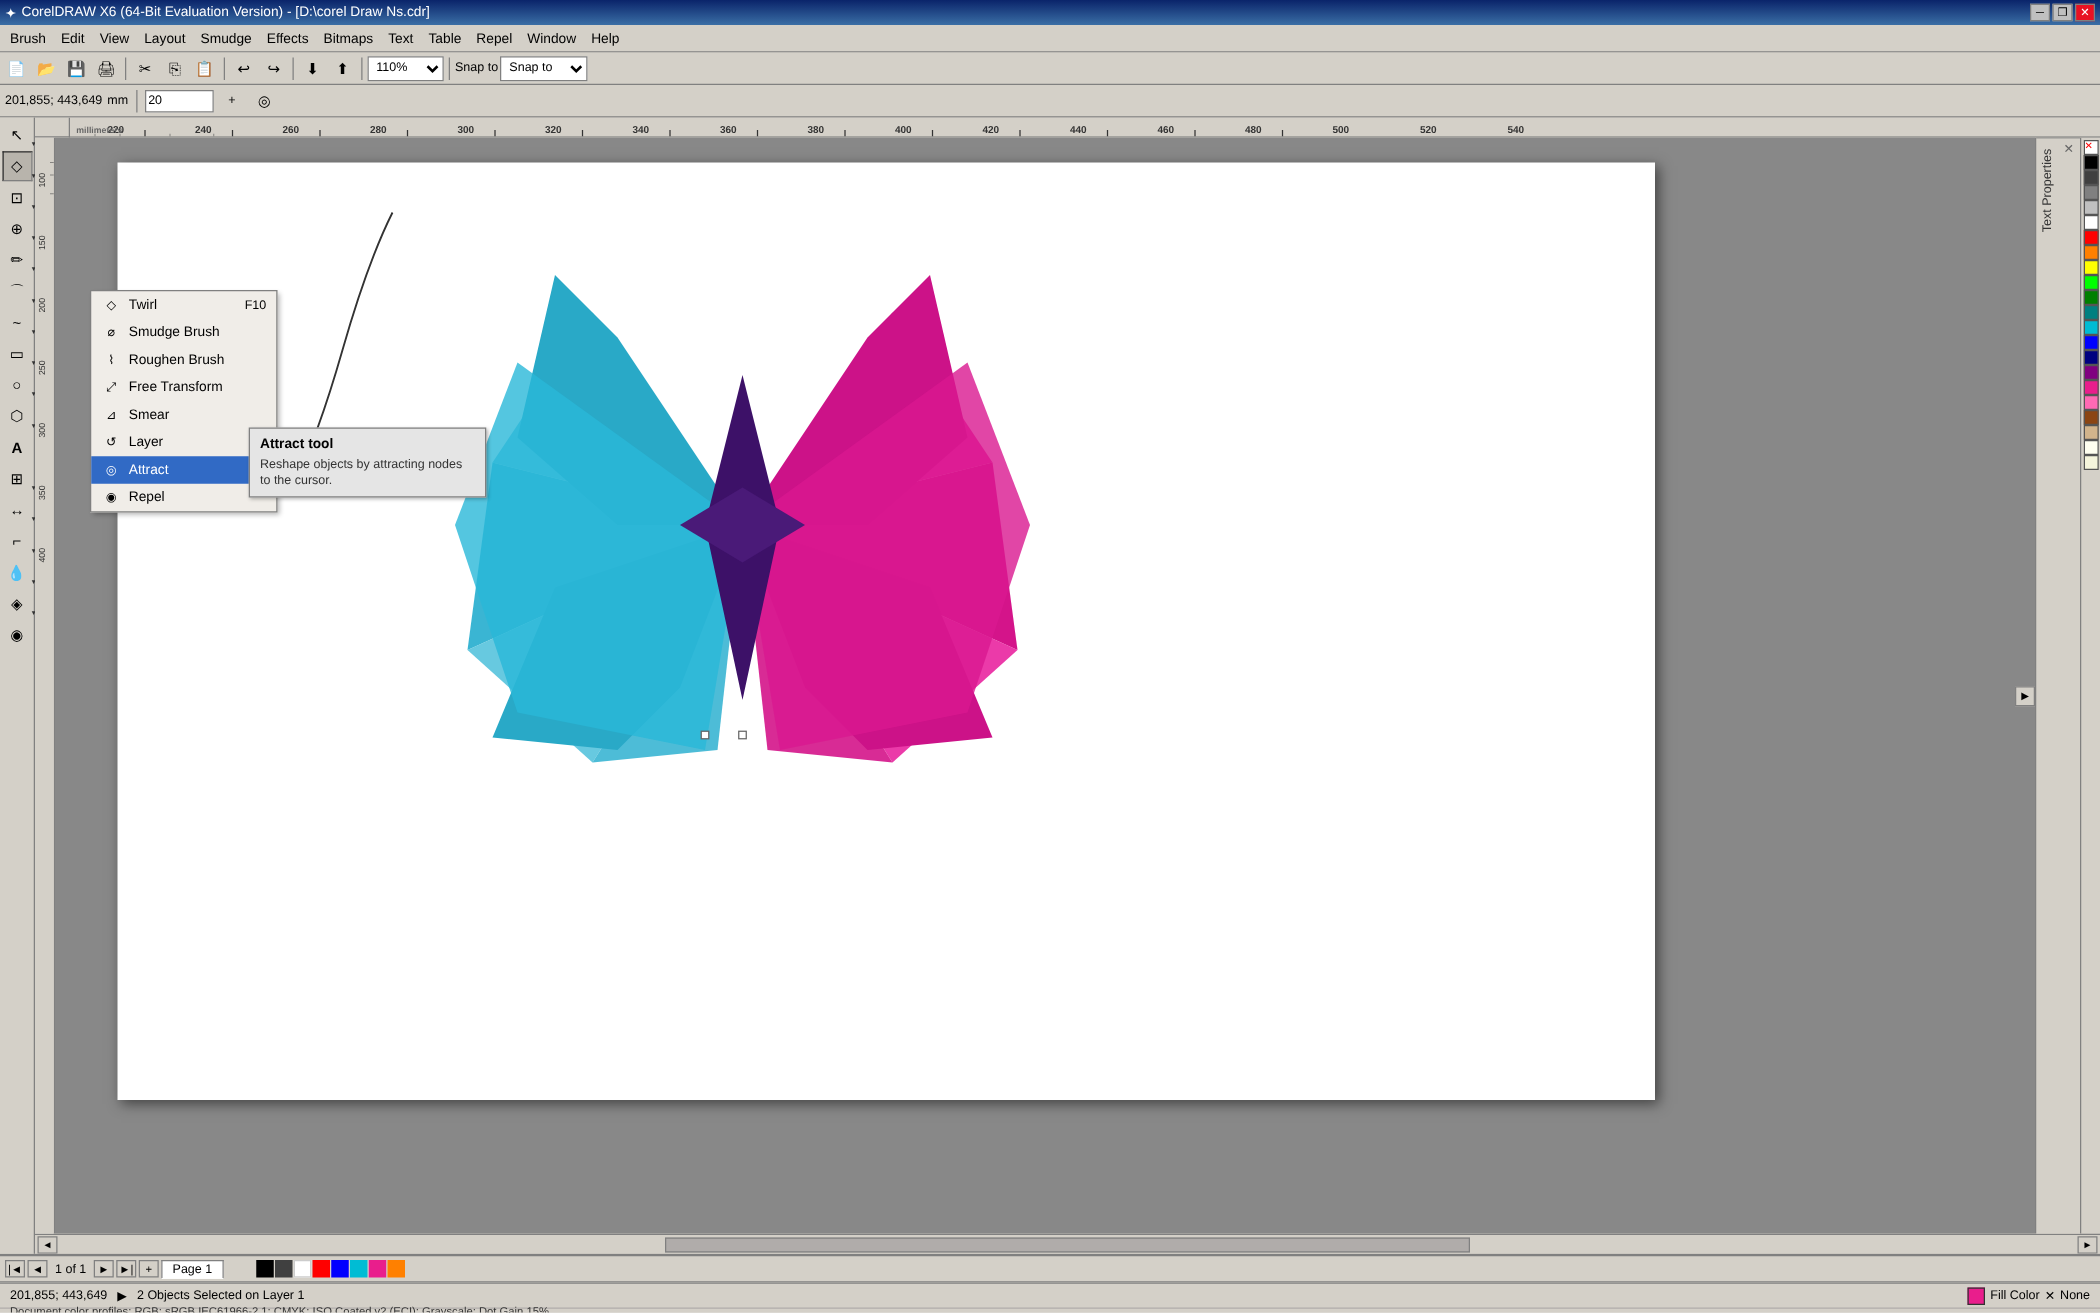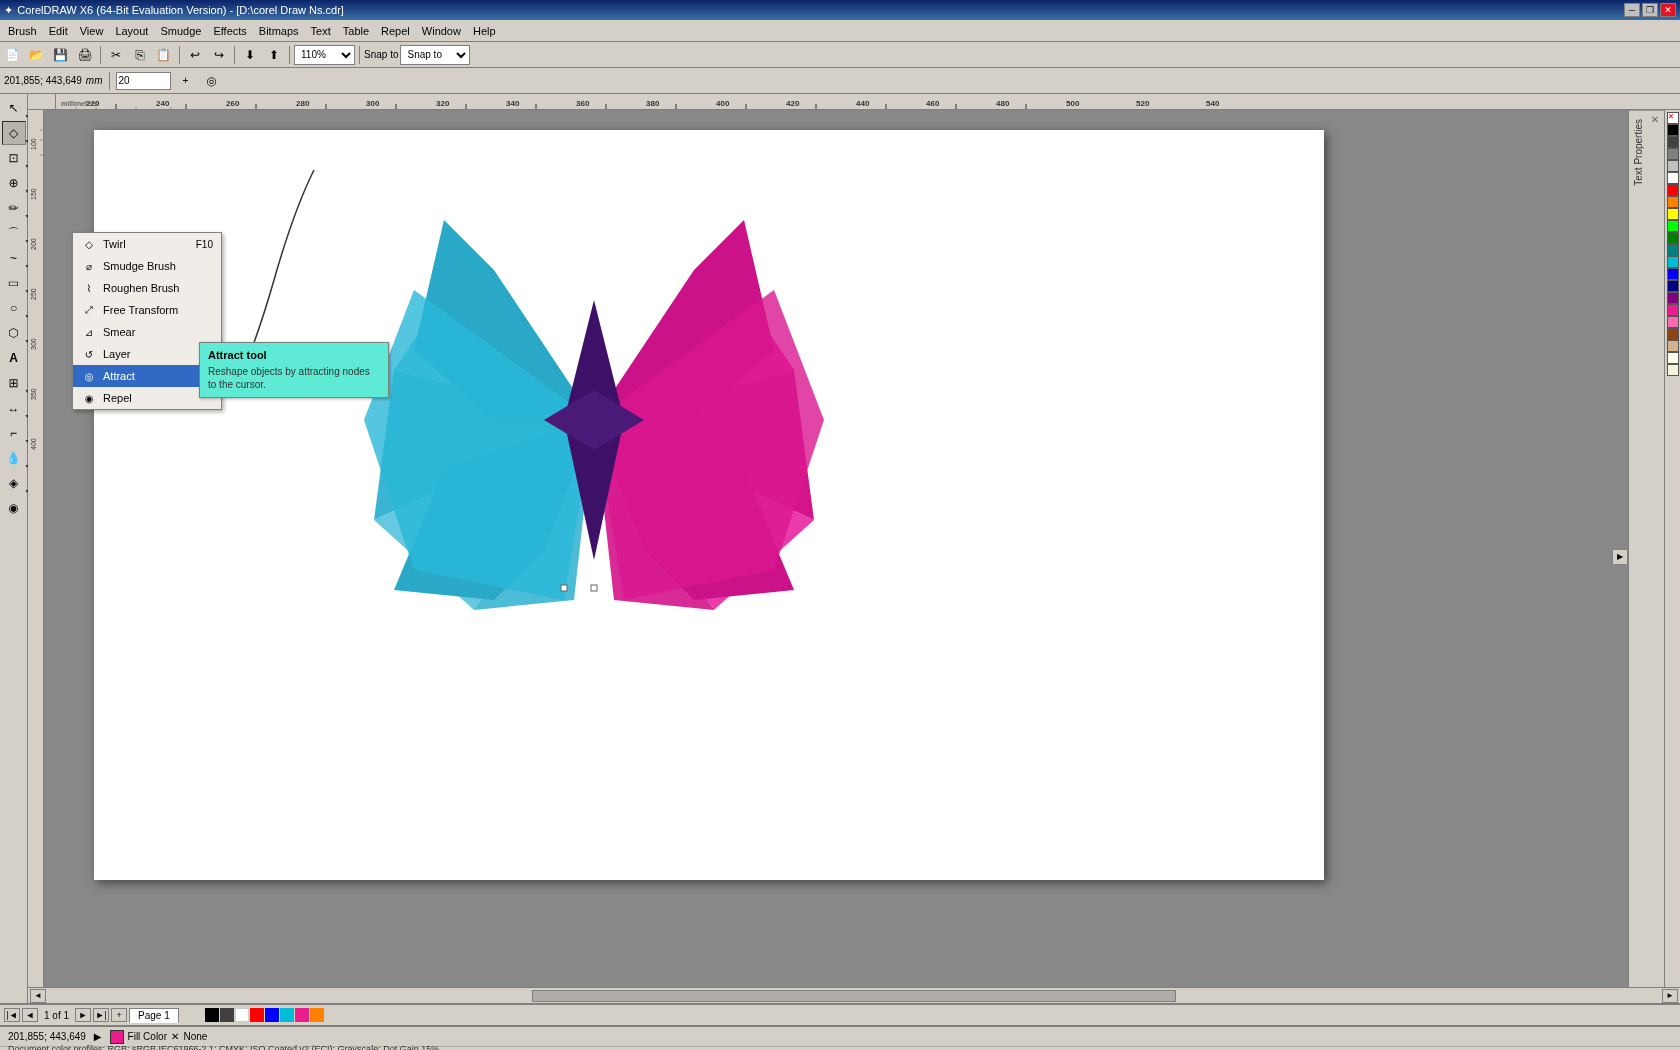--- a/index.html
+++ b/index.html
@@ -145,21 +145,21 @@
     }
     .dropdown-item.selected { background: #316AC5; color: white; }
     .dropdown-icon { width: 16px; height: 16px; display: flex; align-items: center; justify-content: center; font-size: 10px; flex-shrink: 0; }
     .shortcut { margin-left: auto; font-size: 10px; }
 
     
     #tooltip {
       position: absolute;
       top: 232px;
       left: 155px;
-      background: #5eead4;
+      background: #e5e5e5;
       border: 1px solid #808080;
       padding: 6px 8px;
       width: 190px;
       z-index: 200;
       box-shadow: 1px 1px 3px rgba(0,0,0,0.3);
     }
     .tooltip-title { font-weight: bold; font-size: 11px; margin-bottom: 4px; }
     .tooltip-desc { font-size: 10px; color: #333; line-height: 1.3; }
 
     
@@ -273,21 +273,21 @@
   </select>
   <div class="tb-separator"></div>
   <span style="font-size:10px;">Snap to</span>
   <select class="prop-input" style="width:70px; height:20px; font-size:10px;">
     <option>Snap to</option>
   </select>
 </div>
 
 <div id="property-bar">
   <span style="font-size:10px;">201,855; 443,649</span>
-  <span style="font-size:10px;font-style:italic;">mm</span>
+  <span style="font-size:10px;">mm</span>
   <div class="tb-separator"></div>
   <input class="prop-input" type="text" style="width: 55px;" value="20">
   <div class="tb-btn" style="font-size:10px;">+</div>
   <div class="tb-btn">◎</div>
 </div>
 
 <div style="display:flex; height: calc(1050px - 20px - 22px - 26px - 26px - 47px);">
 
   <div id="toolbox">
     <div class="tool-btn">↖<span class="tool-flyout">▾</span></div>
@@ -532,20 +532,21 @@
       <div class="cs" style="background:#0000ff;width:14px;height:14px;"></div>
       <div class="cs" style="background:#00bcd4;width:14px;height:14px;"></div>
       <div class="cs" style="background:#e91e8c;width:14px;height:14px;"></div>
       <div class="cs" style="background:#ff8000;width:14px;height:14px;"></div>
     </div>
   </div>
 
   <div id="status-bar" style="height:20px; display:flex; align-items:center; padding:0 8px; gap:8px; font-size:10px;">
     <span>201,855; 443,649</span>
     <span>▶</span>
+    <span style="flex:1;">2 Objects Selected on Layer 1</span>
     <div style="display:flex; align-items:center; gap:4px;justify-content:space-between;">
       <span style="width:14px;height:14px; background:#e91e8c; border:1px solid #333; display:inline-block;"></span>
       <span>Fill Color</span>
       <span>✕</span>
       <span>None</span>
     </div>
   </div>
 
   <div style="height:5px; background:#d4d0c8; padding:0 8px; font-size:9px; color:#333; display:flex; align-items:center; border-top:1px solid #b0acaa;">
     <span>Document color profiles: RGB: sRGB IEC61966-2.1; CMYK: ISO Coated v2 (ECI); Grayscale: Dot Gain 15%</span>

